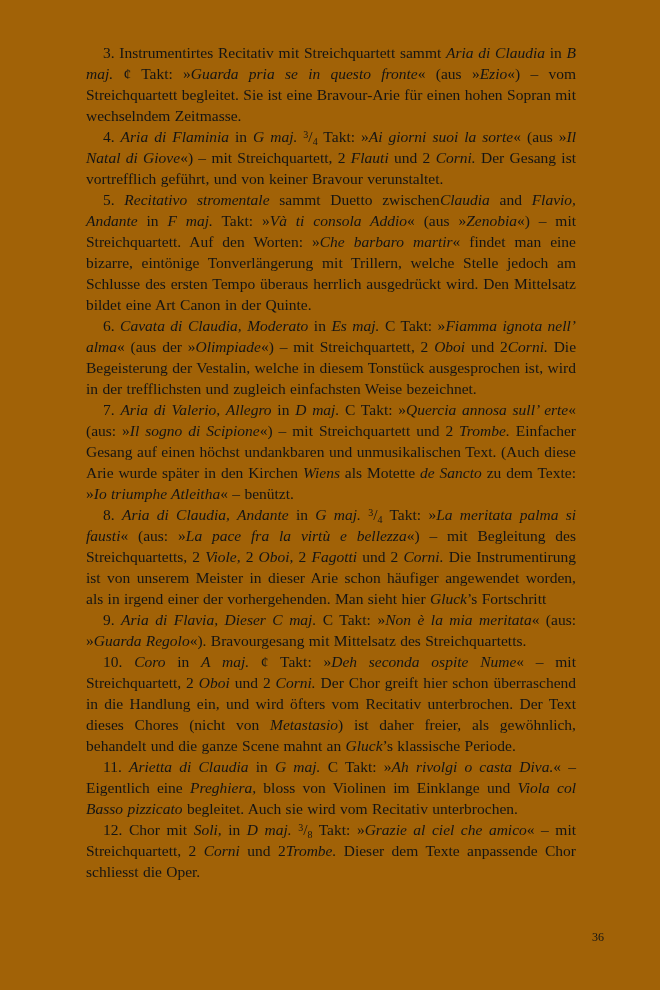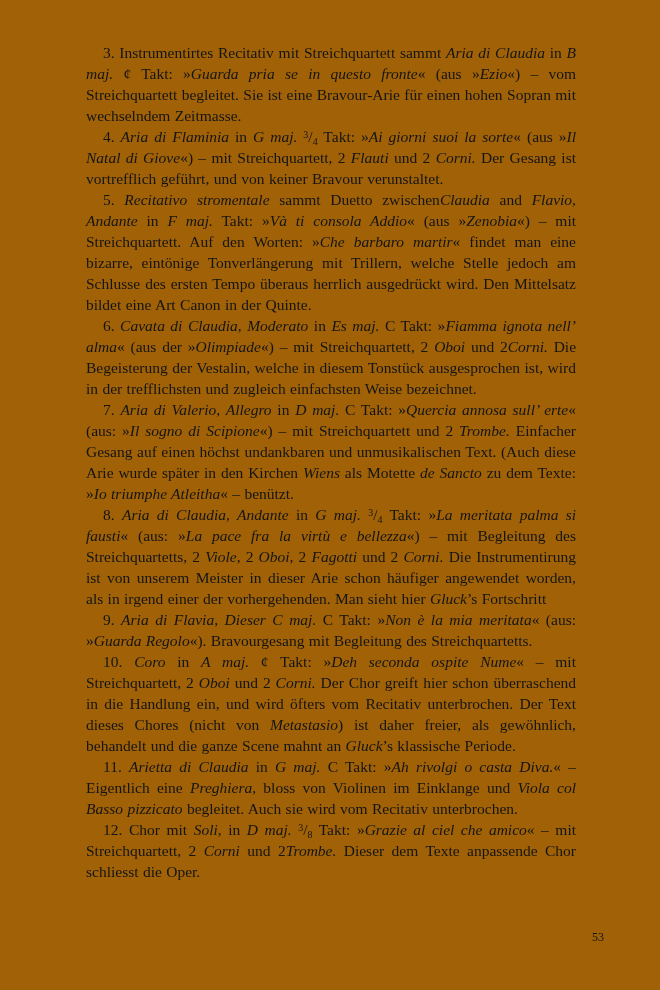--- a/index.html
+++ b/index.html
@@ -62,19 +62,19 @@
 <body>
 
 <div class="page">
   <div class="text-block">
       <p class="para"><span>3. Instrumentirtes Recitativ mit Streichquartett sammt </span><span class="it">Aria di Claudia</span><span> in </span><span class="it">B maj.</span><span> ¢ Takt: »</span><span class="it">Guarda pria se in questo fronte</span><span>« (aus »</span><span class="it">Ezio</span><span>«) – vom Streichquartett begleitet. Sie ist eine Bravour-Arie für einen hohen Sopran mit wechselndem Zeitmasse.</span></p>
       <p class="para"><span>4. </span><span class="it">Aria di Flaminia</span><span> in </span><span class="it">G maj.</span><span> </span><span class="frac"><sup>3</sup>/<sub>4</sub></span><span> Takt: »</span><span class="it">Ai giorni suoi la sorte</span><span>« (aus »</span><span class="it">Il Natal di Giove</span><span>«) – mit Streichquartett, 2 </span><span class="it">Flauti</span><span> und 2 </span><span class="it">Corni.</span><span> Der Gesang ist vortrefflich geführt, und von keiner Bravour verunstaltet.</span></p>
       <p class="para"><span>5. </span><span class="it">Recitativo stromentale</span><span> sammt Duetto zwischen</span><span class="it">Claudia</span><span> and </span><span class="it">Flavio, Andante</span><span> in </span><span class="it">F maj.</span><span> Takt: »</span><span class="it">Và ti consola Addio</span><span>« (aus »</span><span class="it">Zenobia</span><span>«) – mit Streichquartett. Auf den Worten: »</span><span class="it">Che barbaro martir</span><span>« findet man eine bizarre, eintönige Tonverlängerung mit Trillern, welche Stelle jedoch am Schlusse des ersten Tempo überaus herrlich ausgedrückt wird. Den Mittelsatz bildet eine Art Canon in der Quinte.</span></p>
       <p class="para"><span>6. </span><span class="it">Cavata di Claudia, Moderato</span><span> in </span><span class="it">Es maj.</span><span> C Takt: »</span><span class="it">Fiamma ignota nell’ alma</span><span>« (aus der »</span><span class="it">Olimpiade</span><span>«) – mit Streichquartett, 2 </span><span class="it">Oboi</span><span> und 2</span><span class="it">Corni.</span><span> Die Begeisterung der Vestalin, welche in diesem Tonstück ausgesprochen ist, wird in der trefflichsten und zugleich einfachsten Weise bezeichnet.</span></p>
       <p class="para"><span>7. </span><span class="it">Aria di Valerio, Allegro</span><span> in </span><span class="it">D maj.</span><span> C Takt: »</span><span class="it">Quercia annosa sull’ erte</span><span>« (aus: »</span><span class="it">Il sogno di Scipione</span><span>«) – mit Streichquartett und 2 </span><span class="it">Trombe.</span><span> Einfacher Gesang auf einen höchst undankbaren und unmusikalischen Text. (Auch diese Arie wurde später in den Kirchen </span><span class="it">Wiens</span><span> als Motette </span><span class="it">de Sancto</span><span> zu dem Texte: »</span><span class="it">Io triumphe Atleitha</span><span>« – benützt.</span></p>
       <p class="para"><span>8. </span><span class="it">Aria di Claudia, Andante</span><span> in </span><span class="it">G maj.</span><span> </span><span class="frac"><sup>3</sup>/<sub>4</sub></span><span> Takt: »</span><span class="it">La meritata palma si fausti</span><span>« (aus: »</span><span class="it">La pace fra la virtù e bellezza</span><span>«) – mit Begleitung des Streichquartetts, 2 </span><span class="it">Viole,</span><span> 2 </span><span class="it">Oboi,</span><span> 2 </span><span class="it">Fagotti</span><span> und 2 </span><span class="it">Corni.</span><span> Die Instrumentirung ist von unserem Meister in dieser Arie schon häufiger angewendet worden, als in irgend einer der vorhergehenden. Man sieht hier </span><span class="it">Gluck</span><span>’s Fortschritt</span></p>
-      <p class="para"><span>9. </span><span class="it">Aria di Flavia, Dieser</span><span> </span><span class="it">C maj.</span><span> C Takt: »</span><span class="it">Non è la mia meritata</span><span>« (aus: »</span><span class="it">Guarda Regolo</span><span>«). Bravourgesang mit Begleitung des Streichquartetts.</span></p>
+      <p class="para"><span>9. </span><span class="it">Aria di Flavia, Dieser</span><span> </span><span class="it">C maj.</span><span> C Takt: »</span><span class="it">Non è la mia meritata</span><span>« (aus: »</span><span class="it">Guarda Regolo</span><span>«). Bravourgesang mit Mittelsatz des Streichquartetts.</span></p>
       <p class="para"><span>10. </span><span class="it">Coro</span><span> in </span><span class="it">A maj.</span><span> ¢ Takt: »</span><span class="it">Deh seconda ospite Nume</span><span>« – mit Streichquartett, 2 </span><span class="it">Oboi</span><span> und 2 </span><span class="it">Corni.</span><span> Der Chor greift hier schon überraschend in die Handlung ein, und wird öfters vom Recitativ unterbrochen. Der Text dieses Chores (nicht von </span><span class="it">Metastasio</span><span>) ist daher freier, als gewöhnlich, behandelt und die ganze Scene mahnt an </span><span class="it">Gluck</span><span>’s klassische Periode.</span></p>
       <p class="para"><span>11. </span><span class="it">Arietta di Claudia</span><span> in </span><span class="it">G maj.</span><span> C Takt: »</span><span class="it">Ah rivolgi o casta Diva.</span><span>« – Eigentlich eine </span><span class="it">Preghiera,</span><span> bloss von Violinen im Einklange und </span><span class="it">Viola col Basso pizzicato</span><span> begleitet. Auch sie wird vom Recitativ unterbrochen.</span></p>
       <p class="para"><span>12. Chor mit </span><span class="it">Soli,</span><span> in </span><span class="it">D maj.</span><span> </span><span class="frac"><sup>3</sup>/<sub>8</sub></span><span> Takt: »</span><span class="it">Grazie al ciel che amico</span><span>« – mit Streichquartett, 2 </span><span class="it">Corni</span><span> und 2</span><span class="it">Trombe.</span><span> Dieser dem Texte anpassende Chor schliesst die Oper.</span></p>
     </div>
-  <div class="page-number">53</div>
+  <div class="page-number">36</div>
 </div>
 
 </body></html>

